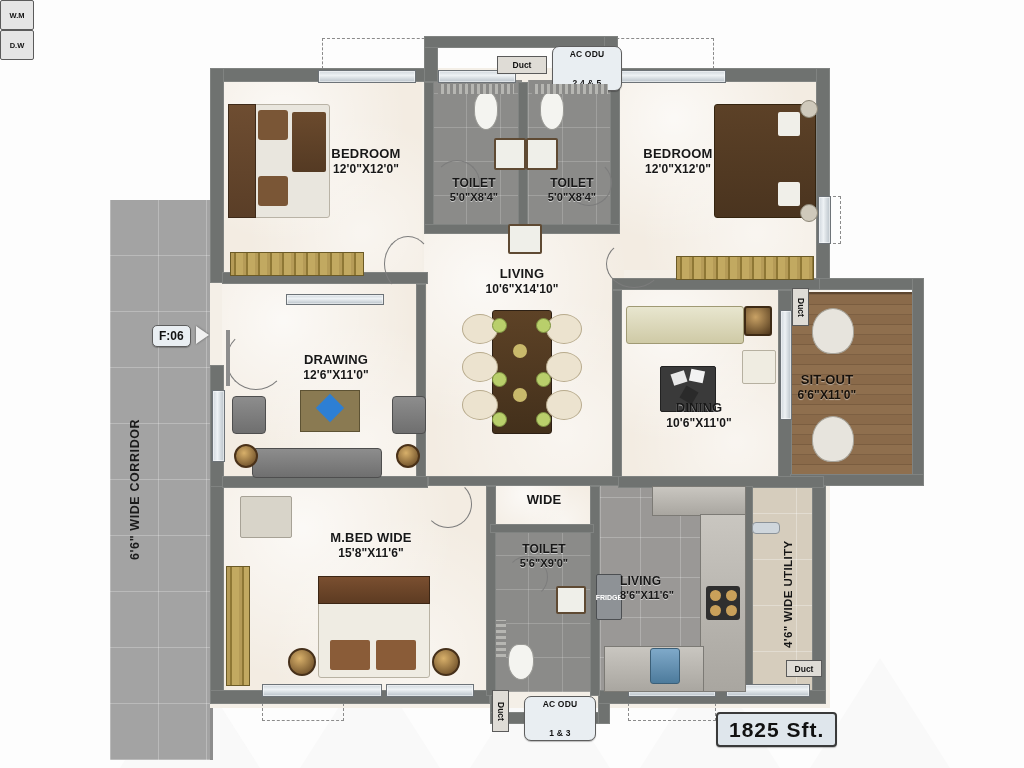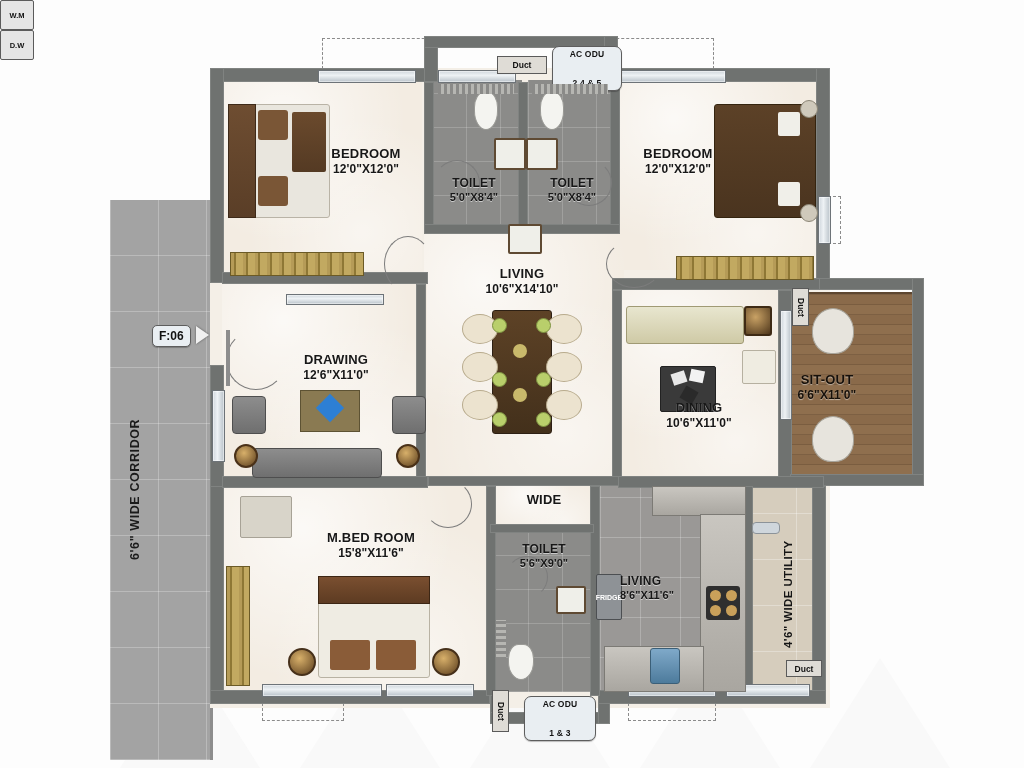--- a/index.html
+++ b/index.html
@@ -399,21 +399,21 @@
     <span class="n">DINING</span>
     <span class="d">10'6"X11'0"</span>
   </div>
 
   <div class="rlabel ondeck" style="left:768px;top:372px;width:118px;">
     <span class="n">SIT-OUT</span>
     <span class="d">6'6"X11'0"</span>
   </div>
 
   <div class="rlabel" style="left:296px;top:530px;width:150px;">
-    <span class="n">M.BED ROOM</span>
+    <span class="n">M.BED WIDE</span>
     <span class="d">15'8"X11'6"</span>
   </div>
 
   <div class="rlabel" style="left:496px;top:492px;width:96px;">
     <span class="n">WIDE</span>
     <span class="d"></span>
   </div>
 
   <div class="rlabel sm" style="left:496px;top:542px;width:96px;">
     <span class="n">TOILET</span>
@@ -421,14 +421,15 @@
   </div>
 
   <div class="rlabel sm" style="left:620px;top:574px;width:112px;text-align:left;">
     <span class="n">LIVING</span>
     <span class="d">8'6"X11'6"</span>
   </div>
 
   <div style="position:absolute;left:782px;top:648px;transform:rotate(-90deg);transform-origin:0 0;
               font-size:11.5px;font-weight:bold;color:#141414;white-space:nowrap;letter-spacing:.4px;">4'6" WIDE UTILITY</div>
 
+  <div class="chip area" style="left:716px;top:712px;">1825 Sft.</div>
 
 </div>
 
 </body></html>

